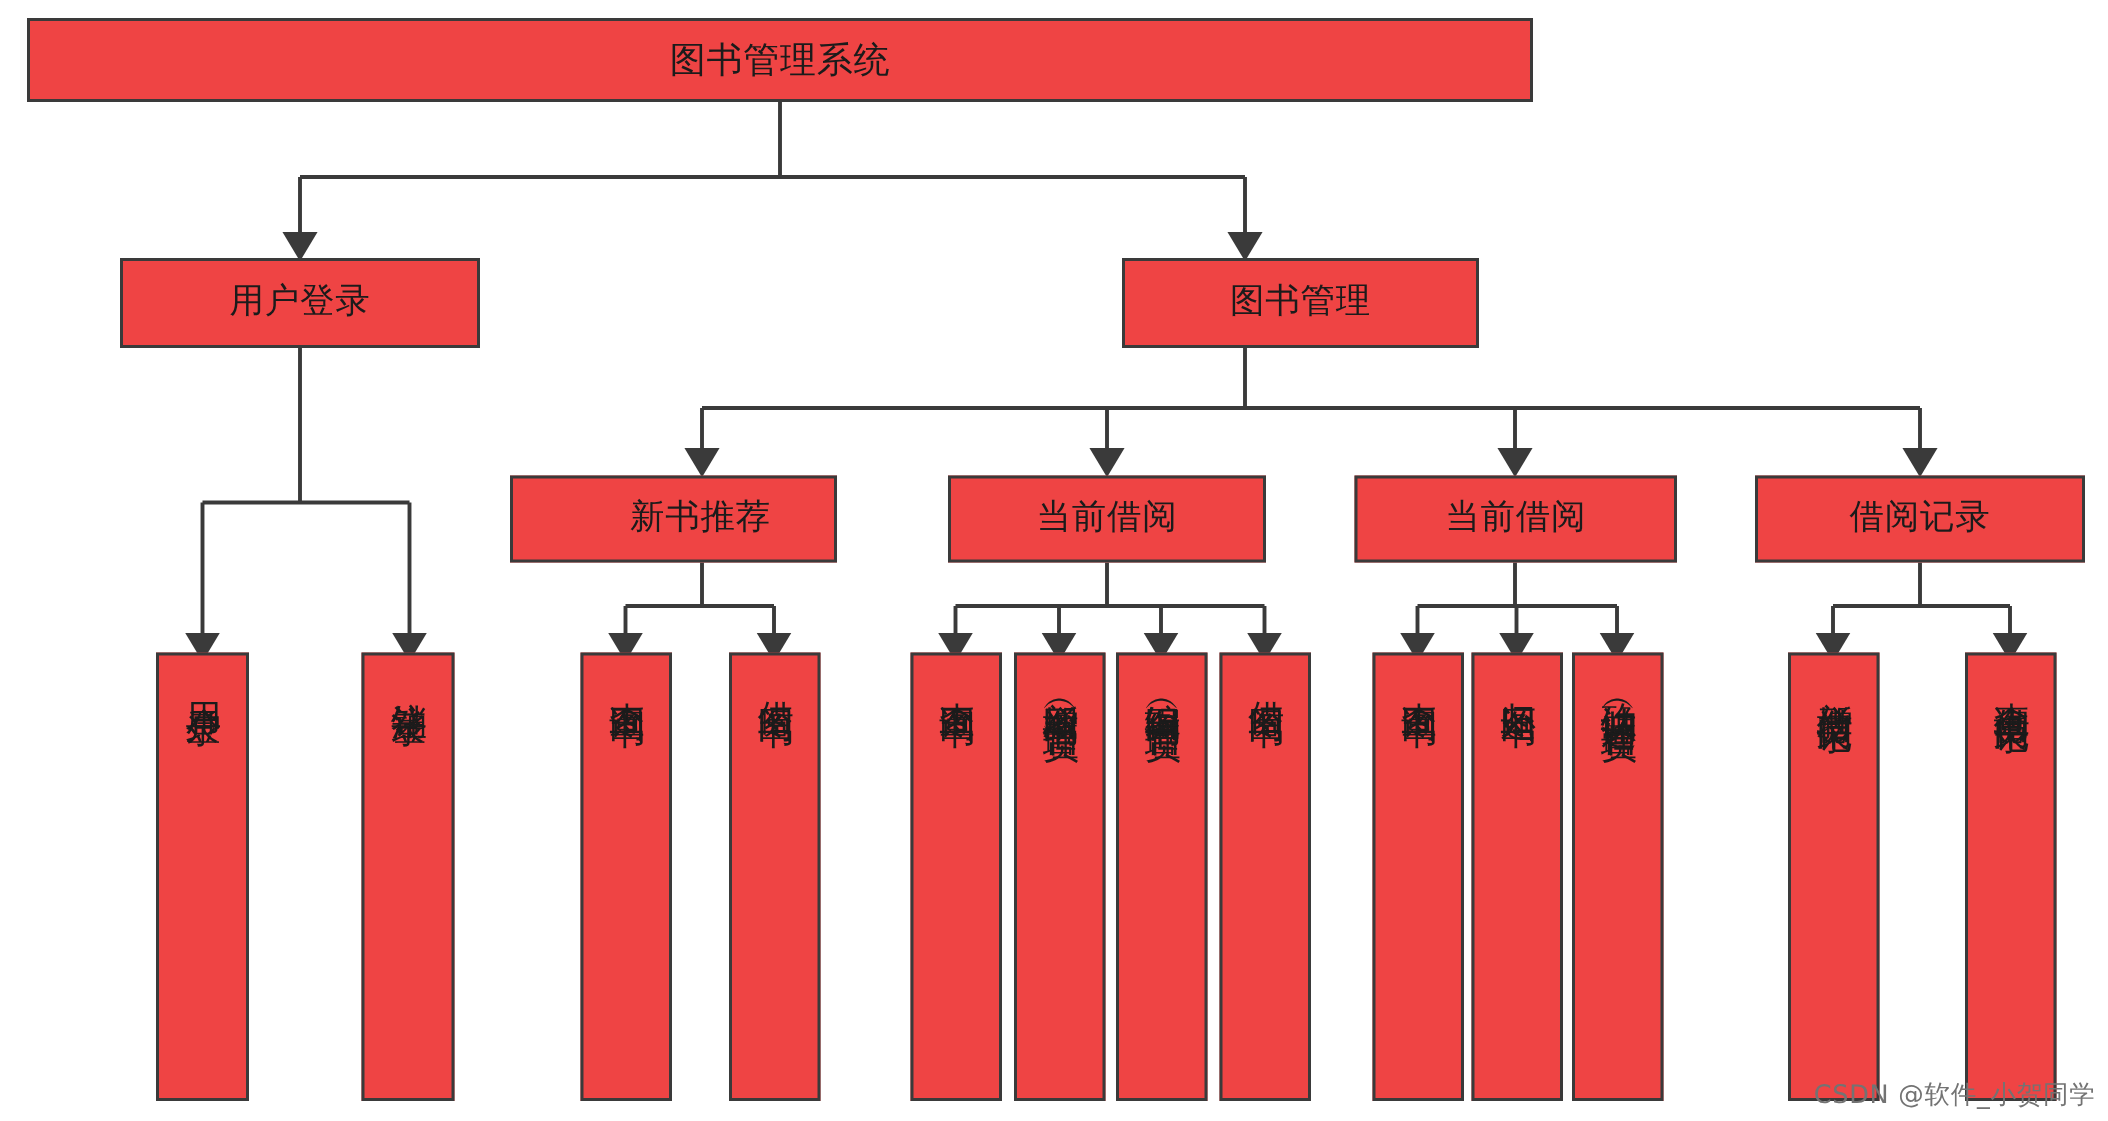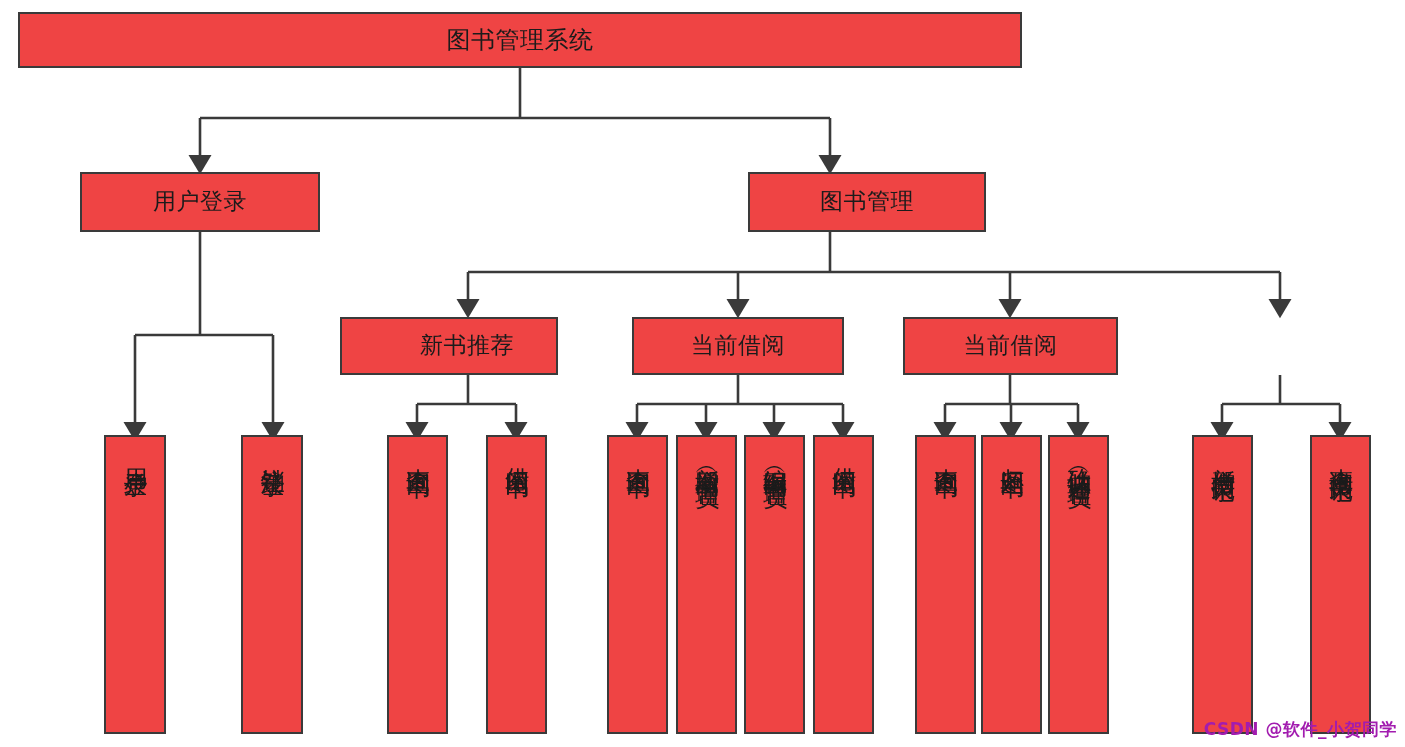--- a/index.html
+++ b/index.html
@@ -60,25 +60,24 @@
     font-size: 24px;
     line-height: 1.06;
     letter-spacing: 2.5px;
     white-space: nowrap;
   }
   .watermark {
     position: absolute;
     right: 8px;
     bottom: 6px;
     font-size: 17px;
-    color: #a21caf;
+    color: #737373;
     letter-spacing: 0.5px;
     z-index: 5;
     user-select: none;
-    font-weight: bold;
   }
 </style>
 </head>
 <body>
 
 <div id="diagram-root">
 
   <svg id="edge-layer" viewBox="0 0 1405 747" xmlns="http://www.w3.org/2000/svg">
     <defs>
       <marker id="arrow" markerWidth="9" markerHeight="9" refX="3.2" refY="4.5" orient="auto" markerUnits="strokeWidth">
@@ -142,20 +141,23 @@
 
   <div class="node horiz" style="left:340px; top:317px; width:218px; height:58px;padding-left:36px;">
     <span class="label">新书推荐</span>
   </div>
   <div class="node horiz" style="left:632px; top:317px; width:212px; height:58px;">
     <span class="label">当前借阅</span>
   </div>
   <div class="node horiz" style="left:903px; top:317px; width:215px; height:58px;">
     <span class="label">当前借阅</span>
   </div>
+  <div class="node horiz" style="left:1170px; top:317px; width:220px; height:58px;">
+    <span class="label">借阅记录</span>
+  </div>
 
   <div class="node vert" style="left:104px; top:435px; width:62px; height:299px;">
     <span class="label">用户登录</span>
   </div>
   <div class="node vert" style="left:241px; top:435px; width:62px; height:299px;">
     <span class="label">注销登录</span>
   </div>
 
   <div class="node vert" style="left:387px; top:435px; width:61px; height:299px;">
     <span class="label">查询图书</span>

